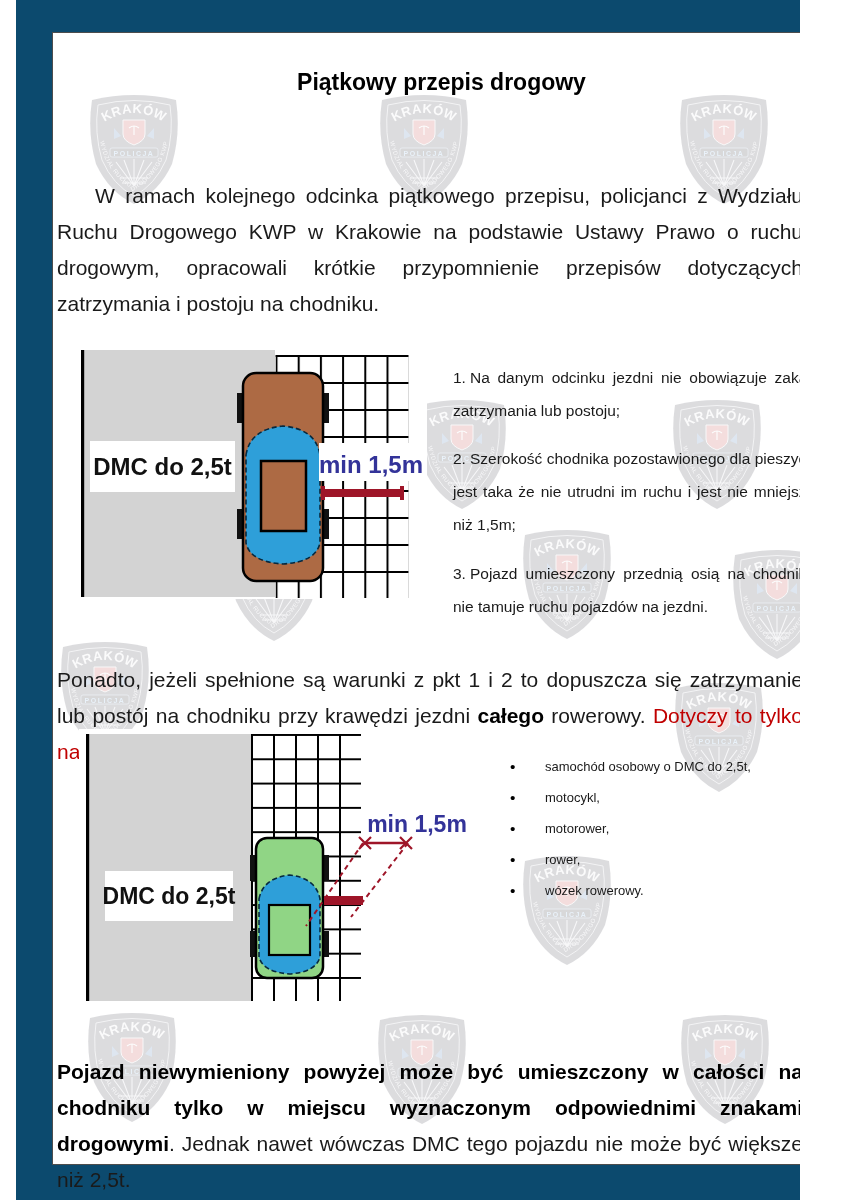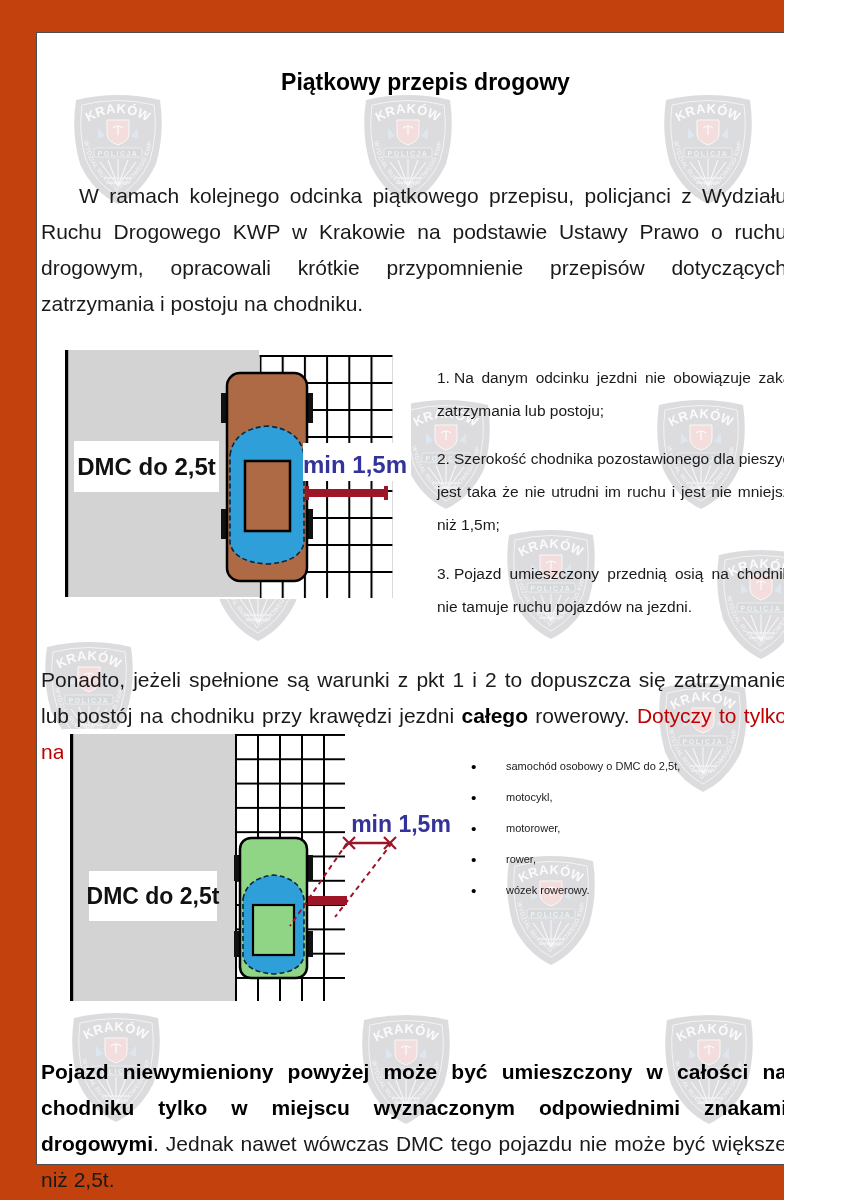--- a/index.html
+++ b/index.html
@@ -1,17 +1,17 @@
 <!DOCTYPE html>
 <html><head>
 <meta charset="utf-8">
 <style>
   html,body{margin:0;padding:0;background:#fff;}
-  .canvas{position:relative;width:784px;height:1200px;background:#c2410c;overflow:hidden;
-          font-family:"Liberation Sans","DejaVu Sans",sans-serif;color:#1a1a1a;}
+  .canvas{position:relative;width:784px;height:1200px;background:#0c4a6e;overflow:hidden;
+          font-family:"Liberation Sans","DejaVu Sans",sans-serif;color:#1a1a1a;margin-left:16px;}
   .page{position:absolute;left:36px;top:32px;width:777px;height:1131px;
         border:1px solid #4d4d4d;background:#fff;}
   
   .wm-layer{position:absolute;inset:0;z-index:0;overflow:hidden;}
   .wm{position:absolute;width:100px;height:120px;opacity:.16;}
   .wm1{left:31px;top:53px;} .wm2{left:321px;top:53px;} .wm3{left:621px;top:53px;}
   .wm4{left:359px;top:358px;} .wm5{left:614px;top:358px;}
   .wm6{left:171px;top:490px;} .wm7{left:464px;top:488px;} .wm8{left:674px;top:508px;}
   .wm9{left:2px;top:600px;} .wm10{left:616px;top:641px;} .wm11{left:464px;top:814px;}
   .wm12{left:29px;top:971px;} .wm13{left:319px;top:973px;} .wm14{left:622px;top:973px;}
@@ -28,21 +28,21 @@
   .ponadto{top:608px;}
   .closing{top:1000px;}
   .b{font-weight:bold;color:#000;}
   .red{font-weight:normal;color:#c00000;}
   .fig1{position:absolute;left:24px;top:314px;}
   .fig2{position:absolute;left:26px;top:696px;}
   .conditions{position:absolute;left:400px;top:312px;width:362px;font-size:15.5px;
               line-height:33px;text-align:justify;}
   .cond{margin-bottom:13px;}
   .cond .num{margin-right:4px;}
-  .vehicles{position:absolute;left:432px;top:718px;width:312px;font-size:11px;line-height:31px;}
+  .vehicles{position:absolute;left:455px;top:718px;width:312px;font-size:13px;line-height:31px;}
   .veh{position:relative;padding-left:37px;}
   .veh::before{content:"•";position:absolute;left:2px;top:0;font-size:15.5px;color:#000;}
   svg text{font-family:"Liberation Sans","DejaVu Sans",sans-serif;}
 </style>
 </head>
 <body>
 
 <div class="canvas">
   <div class="page">
 

